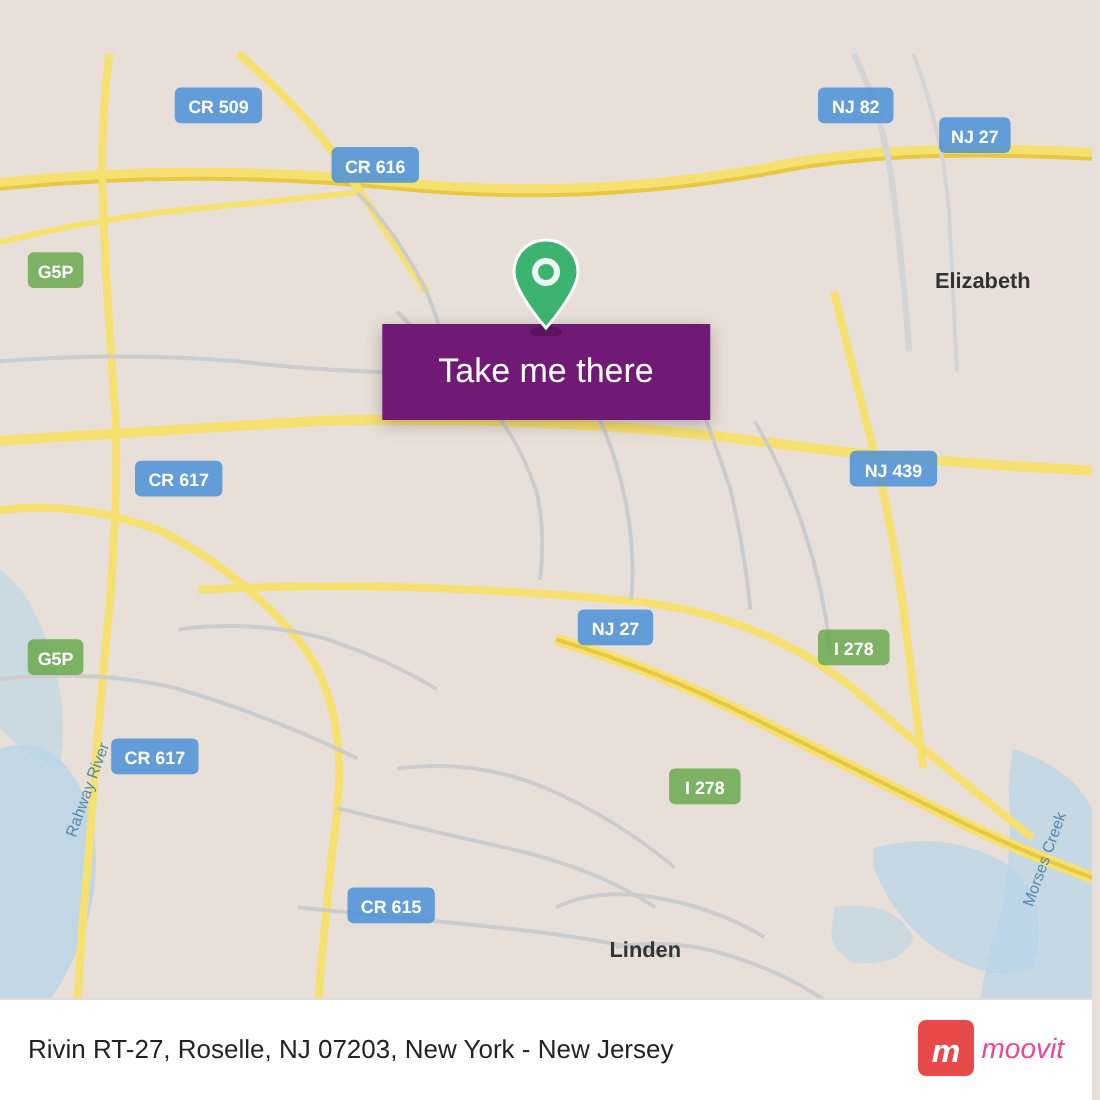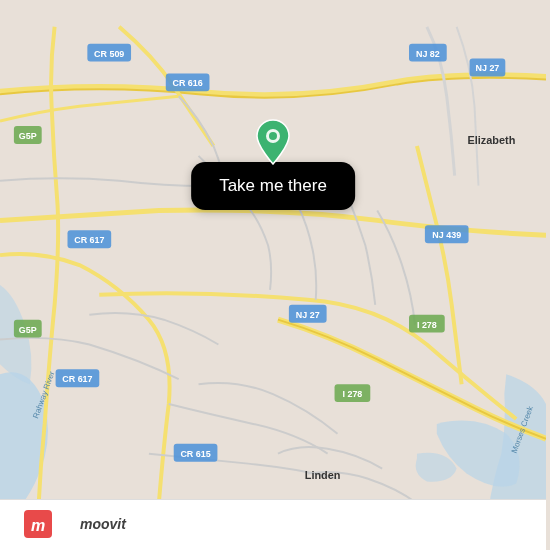--- a/index.html
+++ b/index.html
@@ -45,48 +45,47 @@
       margin-left: 10px;
     }
 
     #moovit-logo-icon {
       width: 28px;
       height: 28px;
     }
 
     #moovit-text {
       font-size: 14px;
-      font-weight: bold;
-      color: #404040;
+      font-weight: normal;
+      color: #ec4899;
       font-style: italic;
-      margin-left: 24px;
     }
 
     
     #attribution {
       position: absolute;
       bottom: 52px;
       left: 6px;
       font-size: 9px;
       color: #444;
       background: rgba(255,255,255,0.7);
       padding: 1px 3px;
       border-radius: 2px;
     }
 
     
     #take-me-there-btn {
       position: absolute;
       top: 162px;
       left: 50%;
       transform: translateX(-50%);
-      background: #000000;
+      background: #701a75;
       color: white;
       border: none;
-      border-radius: 14px;
+      border-radius: 0;
       padding: 14px 28px;
       font-size: 17px;
       font-weight: 500;
       cursor: pointer;
       white-space: nowrap;
       box-shadow: 0 2px 8px rgba(0,0,0,0.25);
       z-index: 10;
     }
 
     
@@ -214,20 +213,21 @@
       <circle cx="20" cy="18" r="7" fill="white" opacity="0.9"></circle>
 
       <circle cx="20" cy="18" r="4" fill="#3cb371"></circle>
     </svg>
   </div>
 
   <button id="take-me-there-btn">Take me there</button>
 
 
   <div id="info-bar">
+    <span id="address-text">Rivin RT-27, Roselle, NJ 07203, New York - New Jersey</span>
     <div id="moovit-logo">
       <svg id="moovit-logo-icon" viewBox="0 0 28 28" xmlns="http://www.w3.org/2000/svg">
         <rect width="28" height="28" rx="4" fill="#e84a4a"></rect>
         <text x="14" y="21" font-size="16" font-weight="bold" fill="white" text-anchor="middle" font-style="italic">m</text>
       </svg>
       <span id="moovit-text">moovit</span>
     </div>
   </div>
 </div>
 

